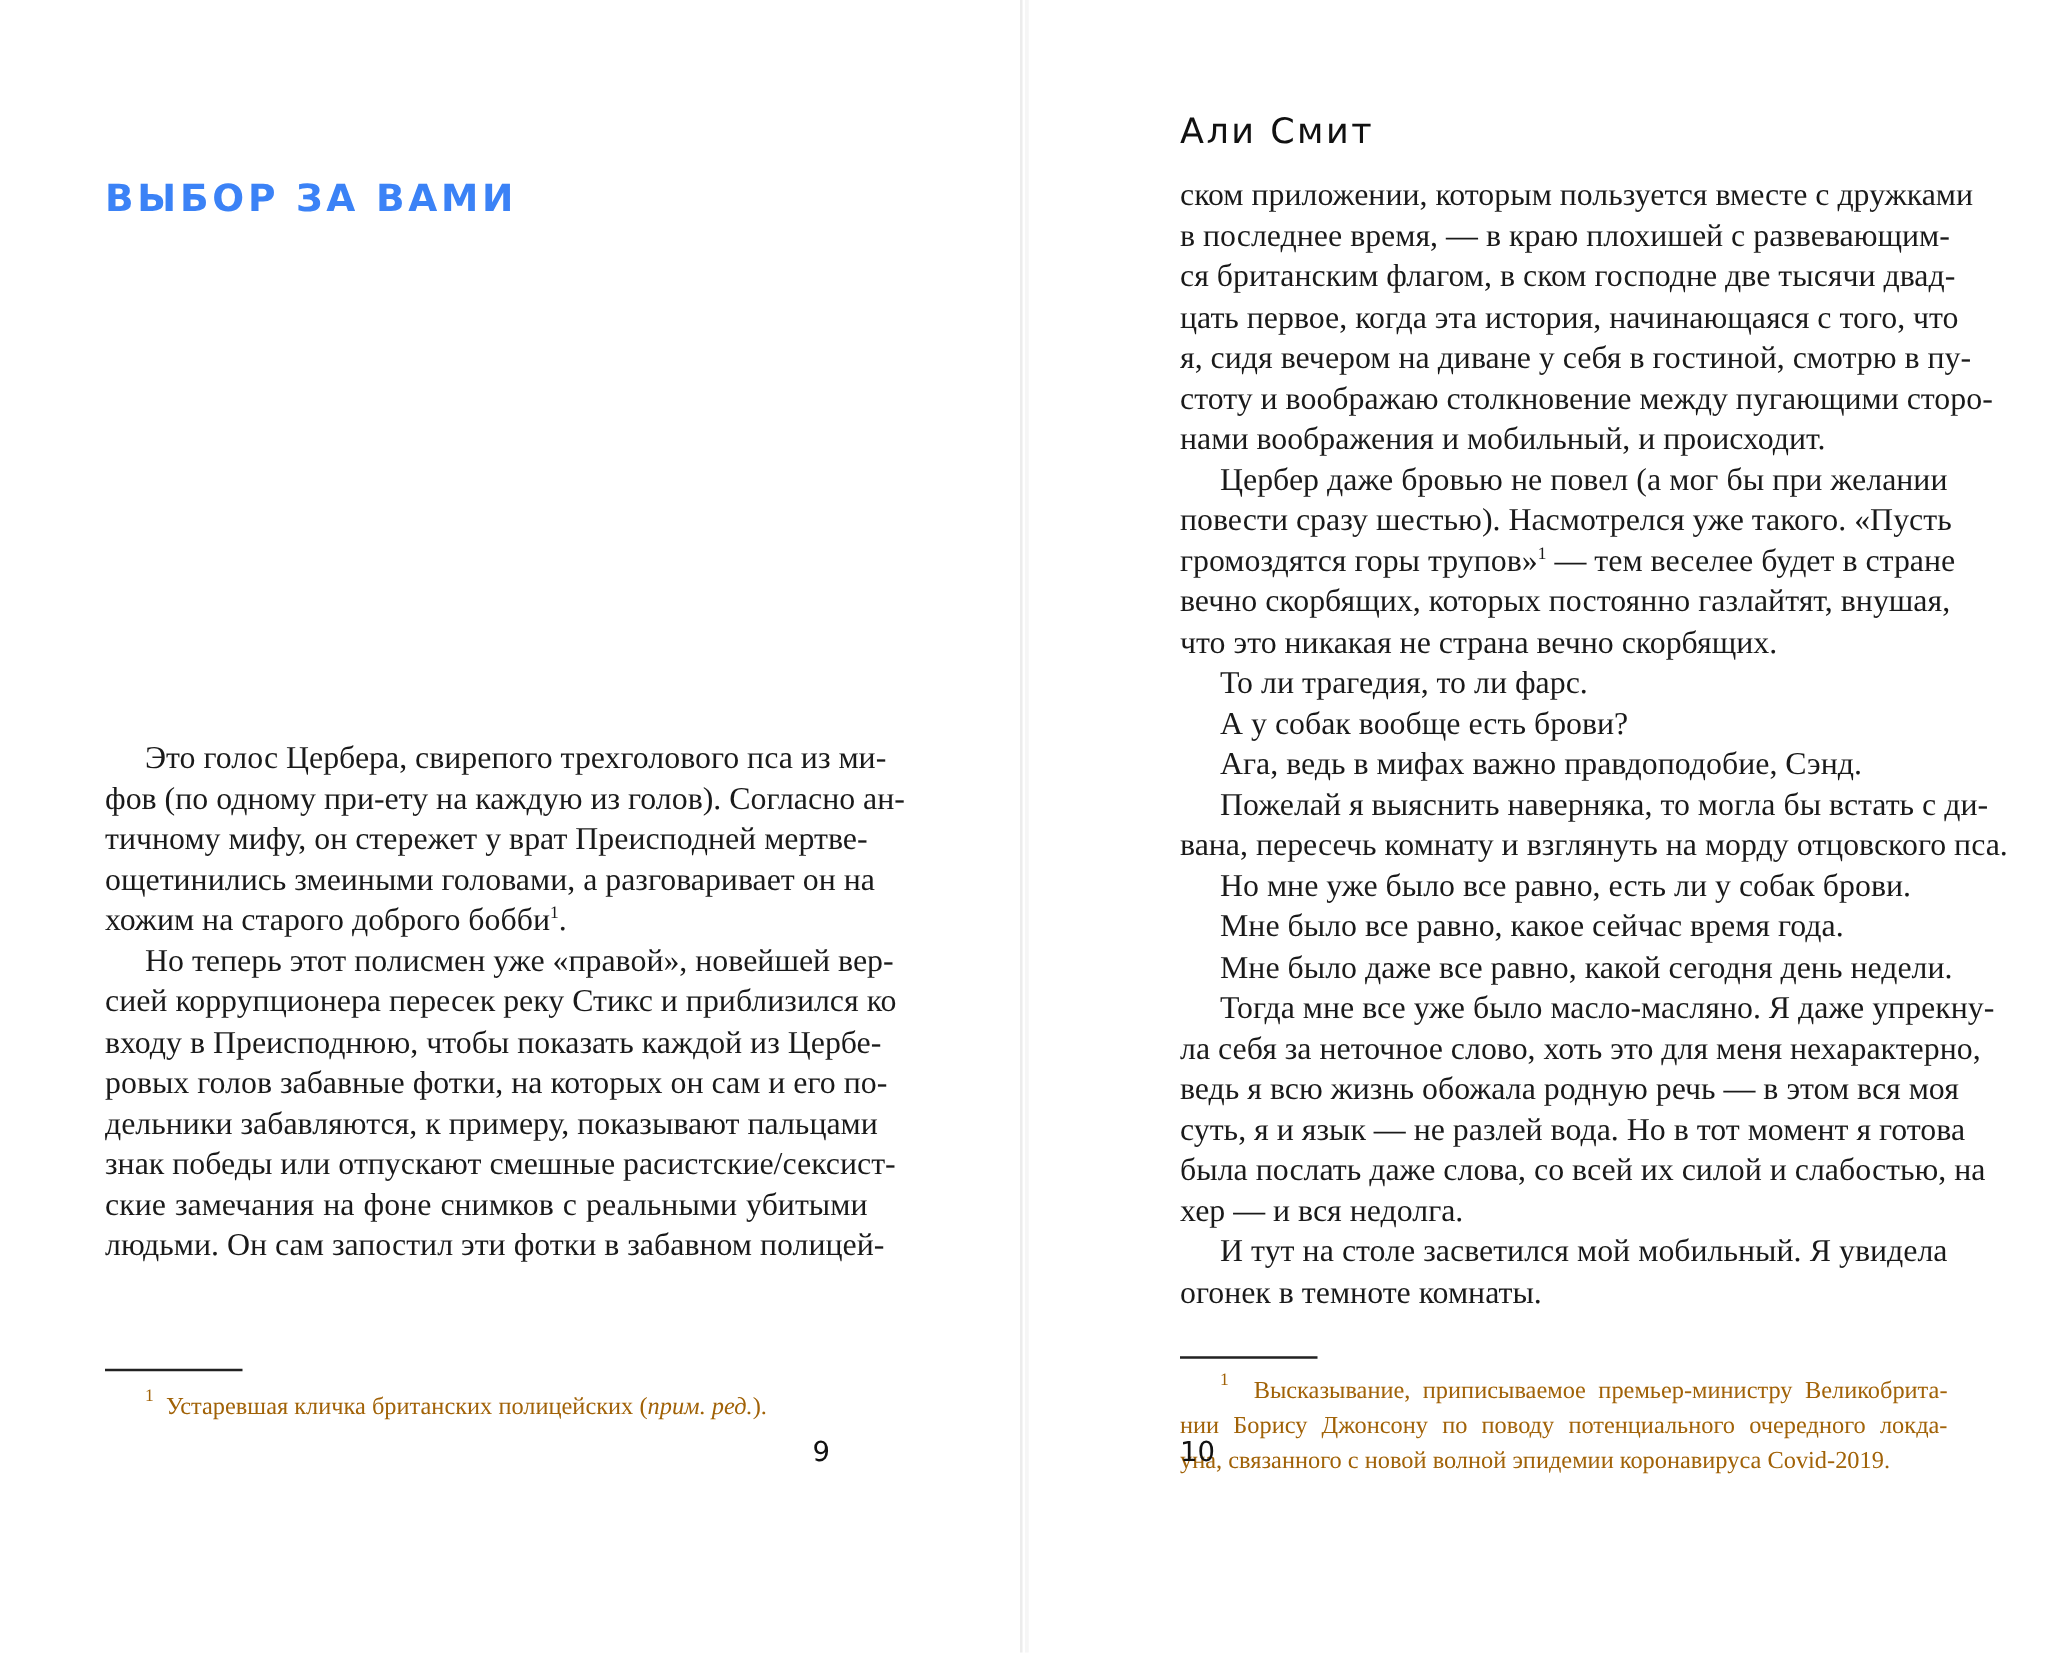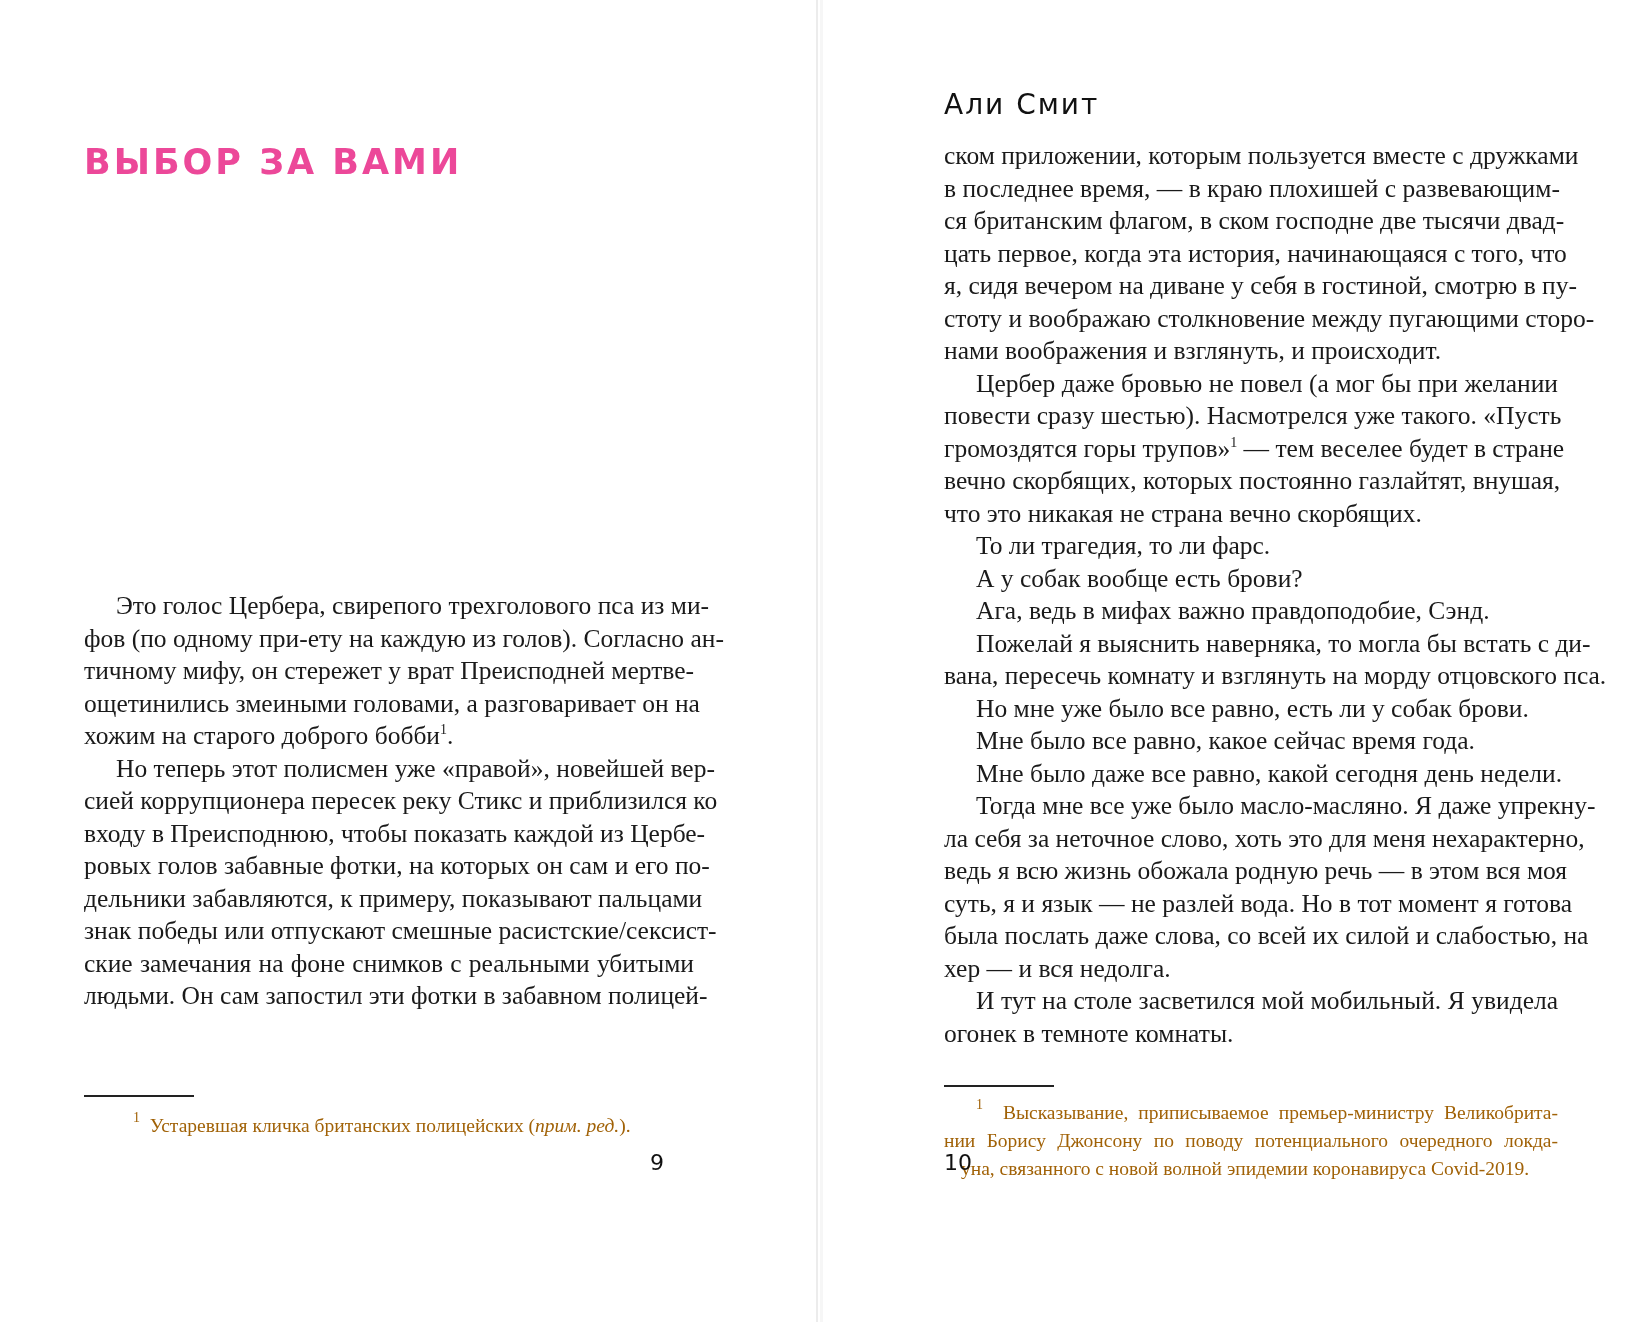--- a/index.html
+++ b/index.html
@@ -8,21 +8,21 @@
     .gutter { position: absolute; left: 816px; top: 0; width: 2px; height: 1322px; background: #ececec; }
     .gutter2 { position: absolute; left: 820px; top: 0; width: 3px; height: 1322px; background: #f6f6f6; }
 
     .page { position: absolute; top: 0; height: 927px; }
     .page-left { left: 0; width: 816px; }
     .page-right { left: 822px; width: 814px; }
 
     .chapter-title {
       position: absolute; left: 84px; top: 142px;
       font-family: "DejaVu Sans", sans-serif; font-weight: bold;
-      font-size: 35px; letter-spacing: 3px; color: #ec4899;
+      font-size: 30px; letter-spacing: 3px; color: #3b82f6;
     }
     .running-head {
       position: absolute; left: 122px; top: 88px;
       font-family: "DejaVu Sans", sans-serif; font-weight: normal;
       font-size: 28px; letter-spacing: 2px; color: #111;
     }
 
     .text-block {
       position: absolute;
       font-family: "Liberation Serif", serif;
@@ -42,21 +42,21 @@
     .page-right .fn-rule { left: 122px; top: 1085px; }
 
     .footnote {
       position: absolute; font-family: Liberation Serif, serif;
       font-size: 19.5px; line-height: 28px; color: #a16207;
     }
     .page-left .footnote { left: 116px; top: 1112px; width: 600px; }
     .page-right .footnote { left: 122px; top: 1099px; width: 614px; }
     .footnote .fline { display: block; white-space: nowrap; text-align: justify; text-align-last: justify; }
     .footnote .fline.first { padding-left: 32px; }
-    .footnote .fline.last { text-align-last: left; margin-left: 17px; }
+    .footnote .fline.last { text-align-last: left; }
     .footnote i { font-style: italic; }
 
     .page-number {
       position: absolute; top: 1150px;
       font-family: "DejaVu Sans", sans-serif; font-size: 22px; color: #111;
     }
     .page-left .page-number { left: 650px; }
     .page-right .page-number { left: 122px; }
   </style>
 </head>
@@ -96,21 +96,21 @@
   <div class="page page-right">
     <div class="running-head">Али Смит</div>
 
     <div class="text-block">
       <span class="line">ском приложении, которым пользуется вместе с дружками</span>
       <span class="line">в последнее время, — в краю плохишей с развевающим-</span>
       <span class="line">ся британским флагом, в ском господне две тысячи двад-</span>
       <span class="line">цать первое, когда эта история, начинающаяся с того, что</span>
       <span class="line">я, сидя вечером на диване у себя в гостиной, смотрю в пу-</span>
       <span class="line">стоту и воображаю столкновение между пугающими сторо-</span>
-      <span class="line last">нами воображения и взглянуть, и происходит.</span>
+      <span class="line last">нами воображения и мобильный, и происходит.</span>
       <span class="line indent">Цербер даже бровью не повел (а мог бы при желании</span>
       <span class="line">повести сразу шестью). Насмотрелся уже такого. «Пусть</span>
       <span class="line"><span>громоздятся горы трупов»</span><sup>1</sup><span> — тем веселее будет в стране</span></span>
       <span class="line">вечно скорбящих, которых постоянно газлайтят, внушая,</span>
       <span class="line last">что это никакая не страна вечно скорбящих.</span>
       <span class="line indent last">То ли трагедия, то ли фарс.</span>
       <span class="line indent last">А у собак вообще есть брови?</span>
       <span class="line indent last">Ага, ведь в мифах важно правдоподобие, Сэнд.</span>
       <span class="line indent">Пожелай я выяснить наверняка, то могла бы встать с ди-</span>
       <span class="line">вана, пересечь комнату и взглянуть на морду отцовского пса.</span>

